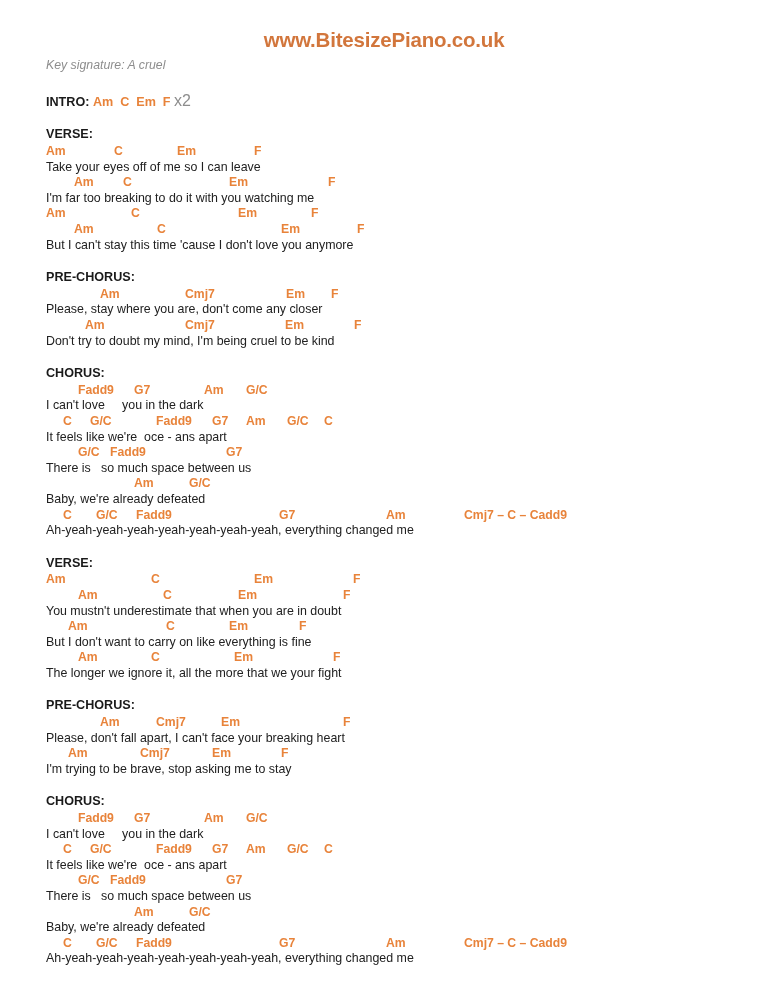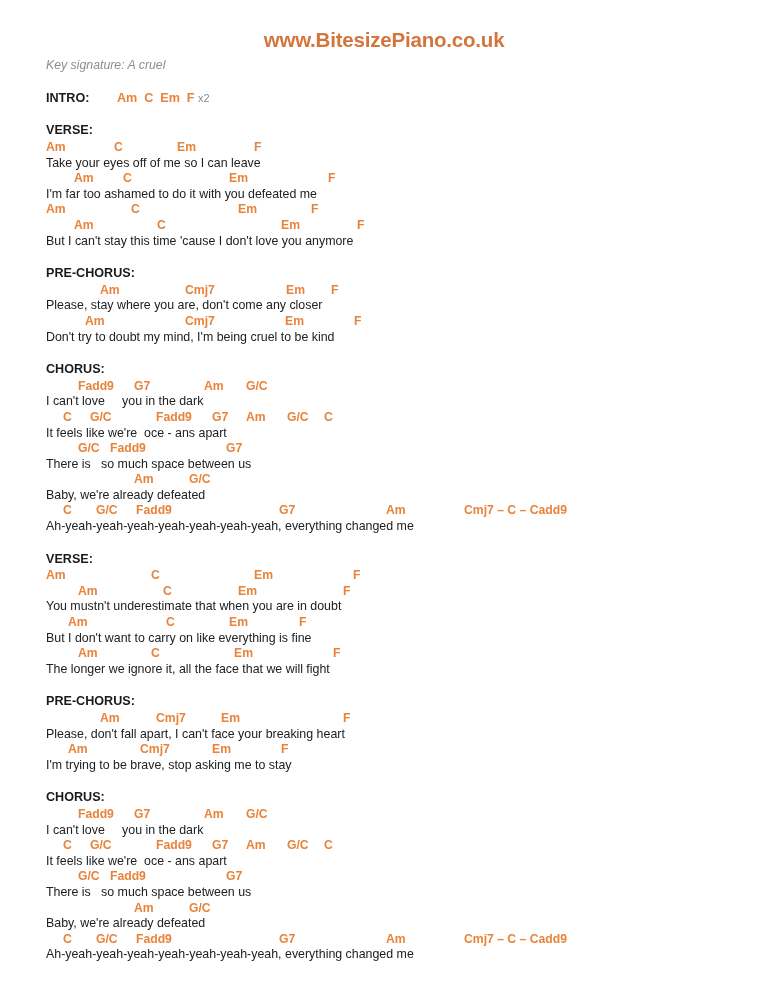--- a/index.html
+++ b/index.html
@@ -45,25 +45,24 @@
     line-height: 1.2;
     white-space: pre;
   }
   .intro-label {
     font-weight: bold;
     color: #1a1a1a;
   }
   .intro-chords {
     color: #e8833a;
     font-weight: bold;
-    margin-left: 24px;
   }
   .intro-rep {
     color: #8d8d8d;
-    font-size: 11px;
+    font-size: 16px;
   }
 
   .section {
     margin-left: 46px;
     margin-top: 17px;
   }
   .section-title {
     font-weight: bold;
     color: #1a1a1a;
     font-size: 12.6px;
@@ -118,21 +117,21 @@
         <div class="gridline">
           <span class="lyric">Take your eyes off of me so I can leave</span>
         </div>
         <div class="gridline">
           <span class="ch" style="left: 28px;">Am</span>
           <span class="ch" style="left: 77px;">C</span>
           <span class="ch" style="left: 183px;">Em</span>
           <span class="ch" style="left: 282px;">F</span>
         </div>
         <div class="gridline">
-          <span class="lyric">I'm far too ashamed to do it with you defeated me</span>
+          <span class="lyric">I'm far too breaking to do it with you watching me</span>
         </div>
         <div class="gridline">
           <span class="ch" style="left: 0px;">Am</span>
           <span class="ch" style="left: 85px;">C</span>
           <span class="ch" style="left: 192px;">Em</span>
           <span class="ch" style="left: 265px;">F</span>
         </div>
         <div class="gridline">
           <span class="ch" style="left: 28px;">Am</span>
           <span class="ch" style="left: 111px;">C</span>
@@ -240,21 +239,21 @@
         <div class="gridline">
           <span class="lyric">But I don't want to carry on like everything is fine</span>
         </div>
         <div class="gridline">
           <span class="ch" style="left: 32px;">Am</span>
           <span class="ch" style="left: 105px;">C</span>
           <span class="ch" style="left: 188px;">Em</span>
           <span class="ch" style="left: 287px;">F</span>
         </div>
         <div class="gridline">
-          <span class="lyric">The longer we ignore it, all the face that we will fight</span>
+          <span class="lyric">The longer we ignore it, all the more that we your fight</span>
         </div>
       </div>
       <div class="section">
         <div class="section-title">PRE-CHORUS:</div>
         <div class="gridline">
           <span class="ch" style="left: 54px;">Am</span>
           <span class="ch" style="left: 110px;">Cmj7</span>
           <span class="ch" style="left: 175px;">Em</span>
           <span class="ch" style="left: 297px;">F</span>
         </div>

